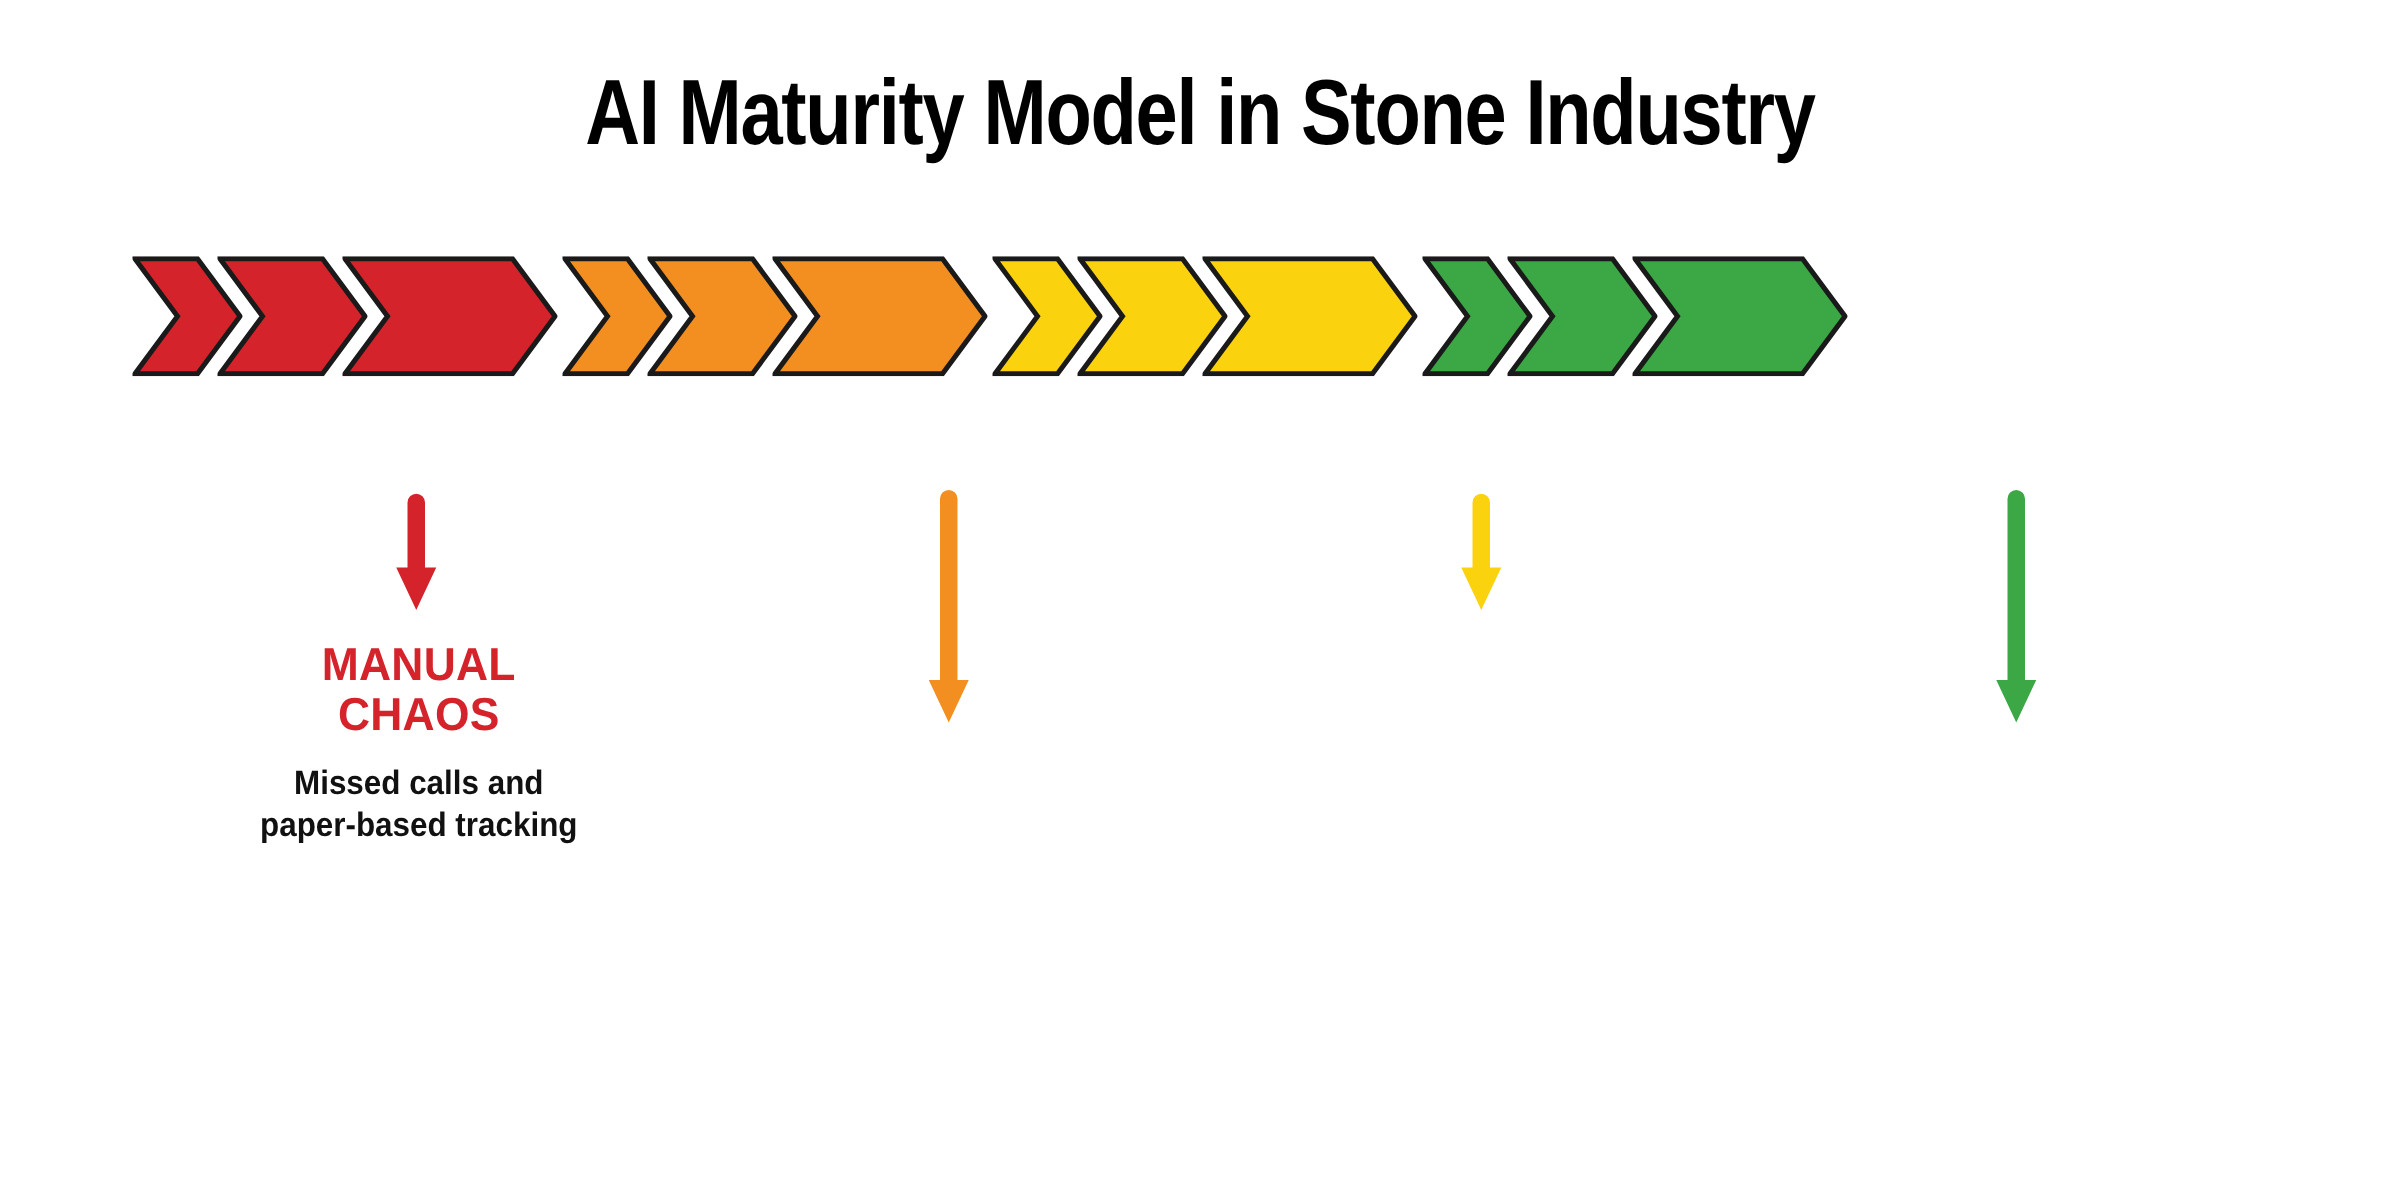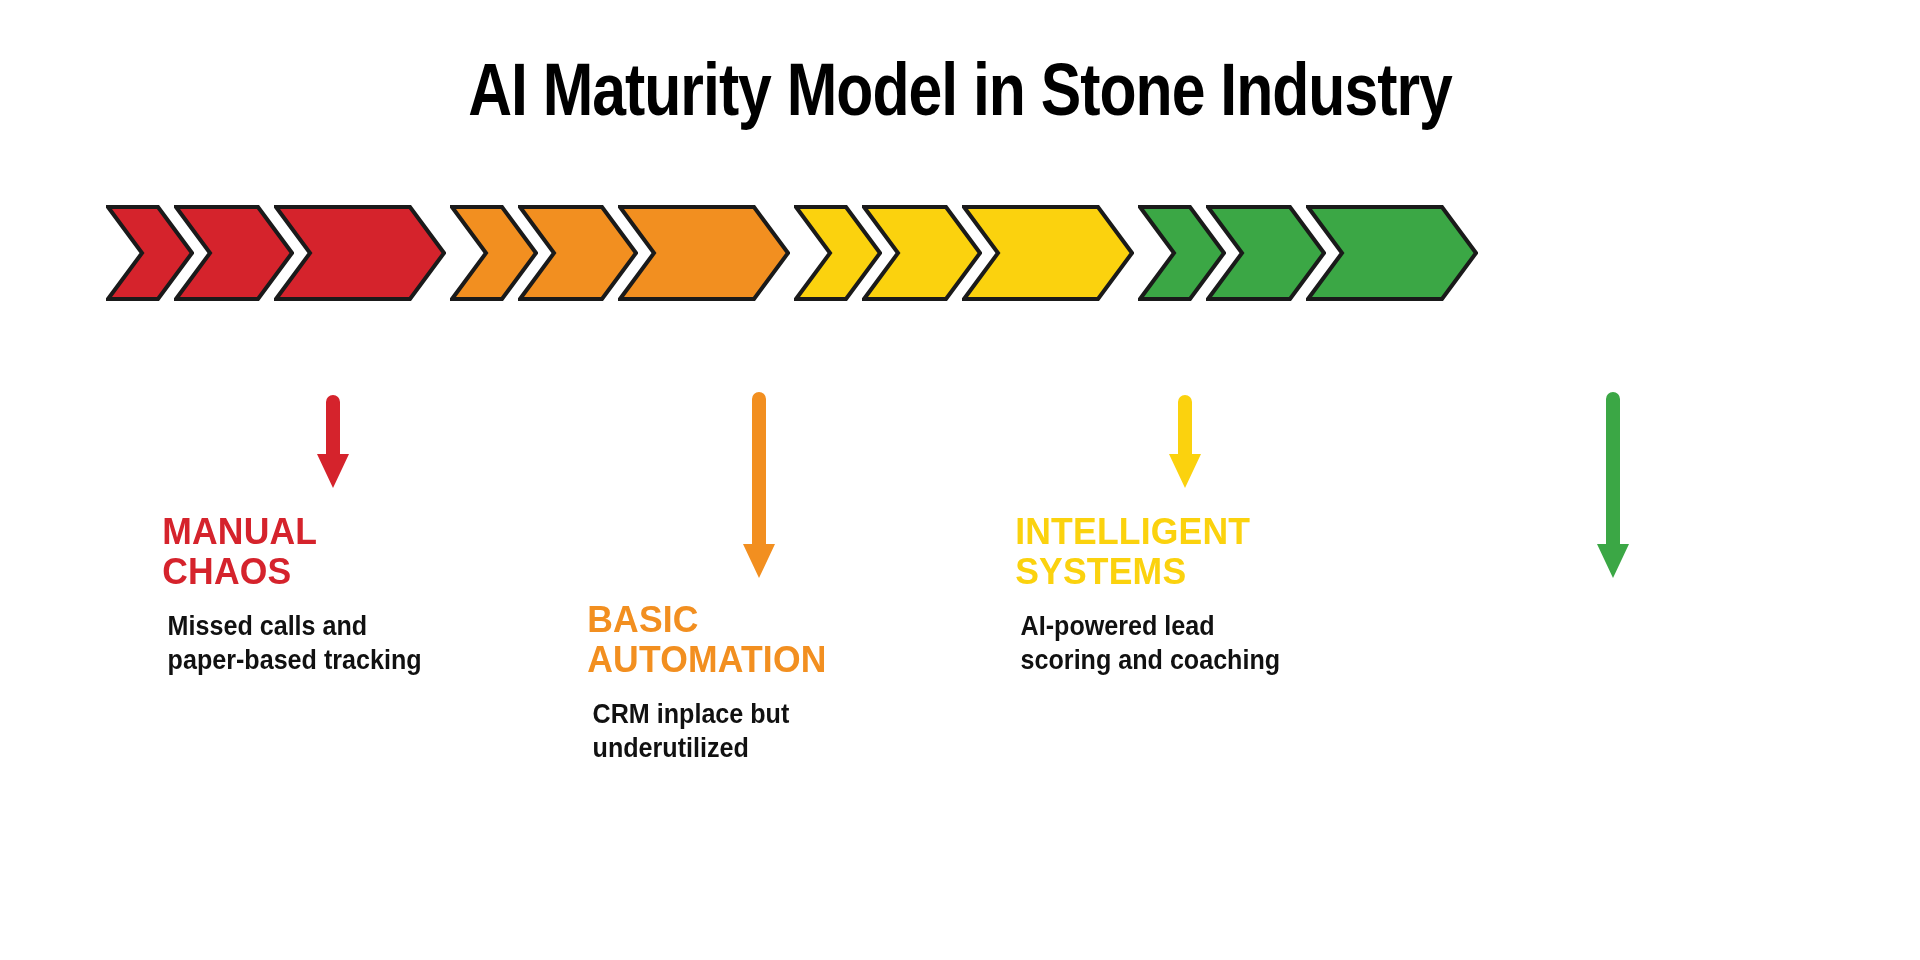--- a/index.html
+++ b/index.html
@@ -64,20 +64,21 @@
   
   .arrow {
     position: absolute;
     width: 34px;
   }
   .arrow svg { display: block; width: 100%; height: 100%; }
 
   
   .stage-text {
     position: absolute;
+    text-align: center;
   }
   .stage-label {
     font-family: "Liberation Sans Narrow", "Liberation Sans", sans-serif;
     font-weight: 700;
     font-size: 37px;
     line-height: 40px;
     letter-spacing: 0.2px;
     text-transform: uppercase;
     transform: scaleX(0.96);
     transform-origin: 50% 50%;
@@ -201,28 +202,16 @@
     </svg>
   </div>
 
   <div class="stage-text" style="left:155px; top:512px; width:360px;">
     <div class="stage-label" style="color:#D5232C;">MANUAL
 CHAOS</div>
     <div class="stage-desc">Missed calls and
 paper-based tracking</div>
   </div>
 
-  <div class="stage-text" style="left:580px; top:600px; width:360px;">
-    <div class="stage-label" style="color:#F28F20;">BASIC
-AUTOMATION</div>
-    <div class="stage-desc">CRM inplace but
-underutilized</div>
-  </div>
-
-  <div class="stage-text" style="left:1008px; top:512px; width:360px;">
-    <div class="stage-label" style="color:#FBD20E;">INTELLIGENT
-SYSTEMS</div>
-    <div class="stage-desc">AI-powered lead
-scoring and coaching</div>
-  </div>
+
 
 
 </div>
 
 </body></html>

